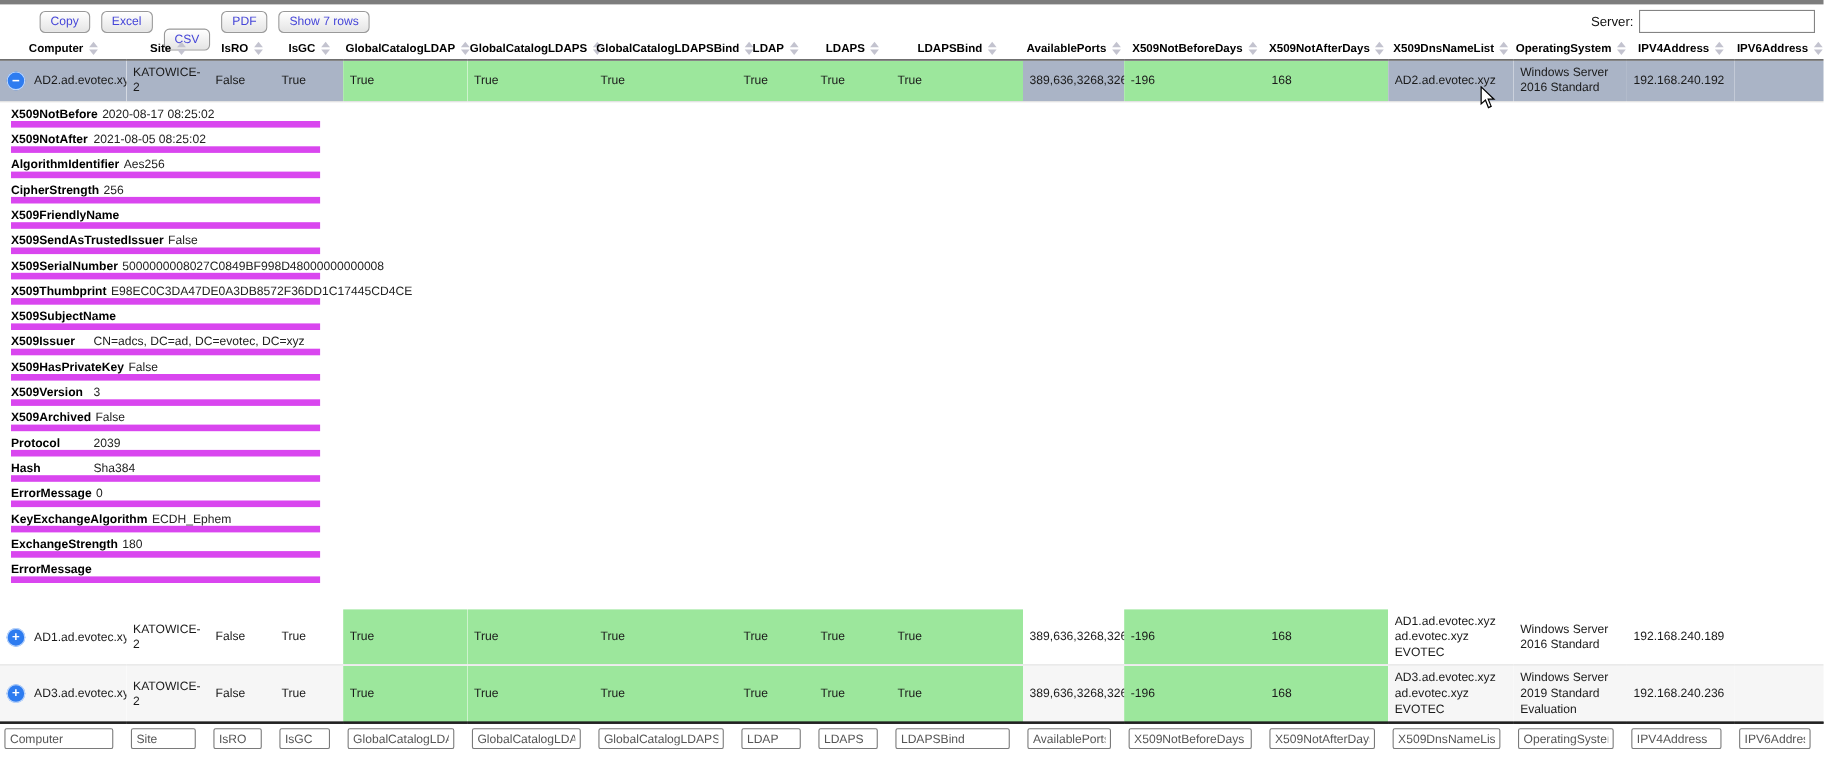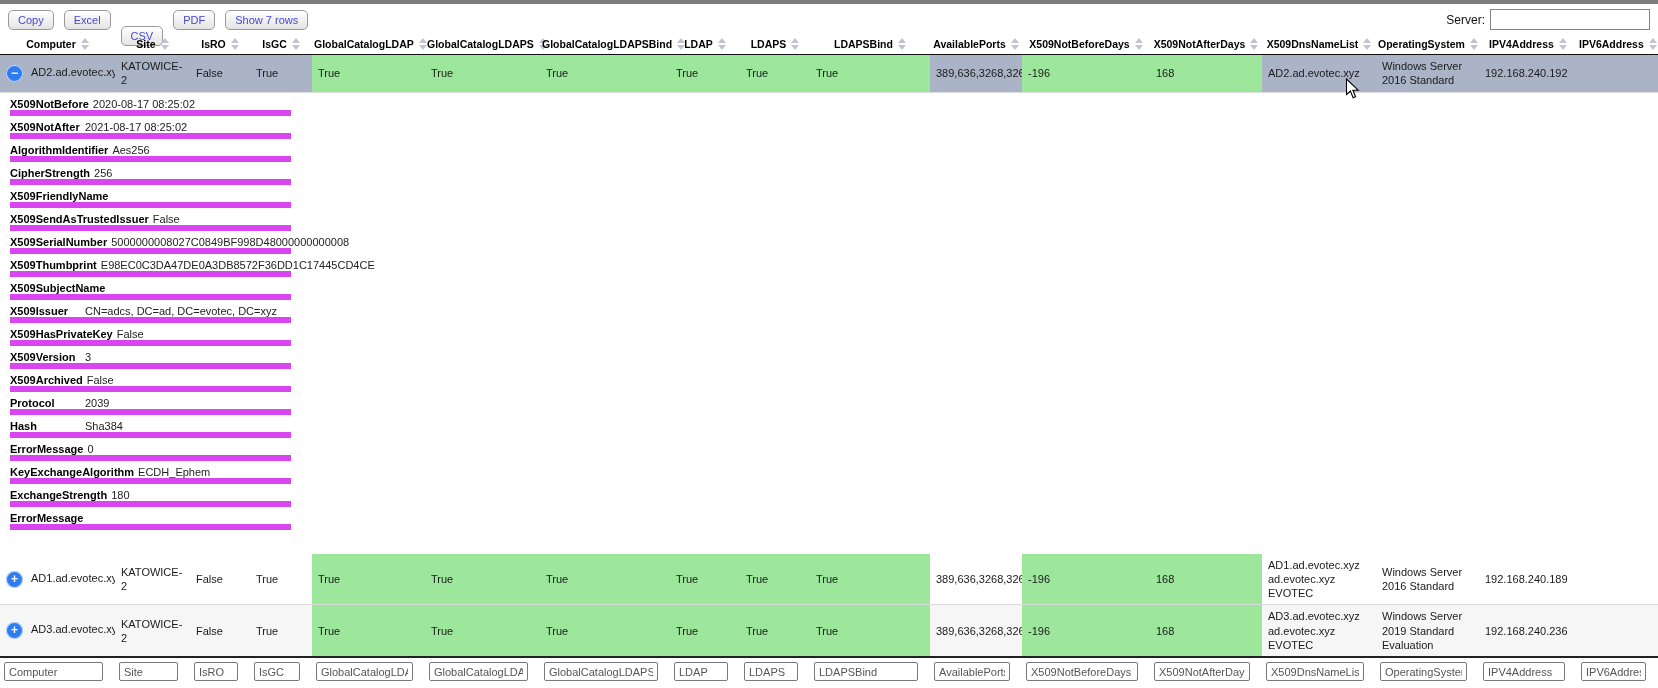--- a/index.html
+++ b/index.html
@@ -55,21 +55,21 @@
 
   .mouse-cursor { position:absolute; left:1345px; top:78px; pointer-events:none; }
 </style>
 </head>
 <body>
 
 <div class="page">
   <div class="top-edge"></div>
 
   <div class="toolbar">
-    <button class="dt-button" style="color: rgb(70, 70, 216);">Copy</button>
+    <button class="dt-button" style="color: rgb(70, 70, 216); margin-left: 28px;">Copy</button>
     <button class="dt-button" style="color: rgb(70, 70, 216);">Excel</button>
     <button class="dt-button" style="color: rgb(70, 70, 216); margin-top: 32px;">CSV</button>
     <button class="dt-button" style="color: rgb(70, 70, 216);">PDF</button>
     <button class="dt-button" style="color: rgb(70, 70, 216);">Show 7 rows</button>
     <div class="search-wrap">
       <span>Server:</span>
       <input type="text" value="" style="">
     </div>
   </div>
 
@@ -232,21 +232,21 @@
           <td style="background: rgb(156, 231, 156);">-196</td>
           <td style="background: rgb(156, 231, 156);">168</td>
           <td style="background: rgb(170, 180, 198);">AD2.ad.evotec.xyz</td>
           <td style="background: rgb(170, 180, 198);">Windows Server 2016 Standard</td>
           <td style="background: rgb(170, 180, 198);">192.168.240.192</td>
           <td style="background: rgb(170, 180, 198);"></td>
         </tr>
         <tr>
           <td colspan="17" class="detail-cell">
             <div class="detail-line"><span class="detail-label">X509NotBefore</span><span class="detail-value">2020-08-17 08:25:02</span></div>
-            <div class="detail-line"><span class="detail-label">X509NotAfter</span><span class="detail-value">2021-08-17 08:25:02</span></div>
+            <div class="detail-line"><span class="detail-label">X509NotAfter</span><span class="detail-value">2021-08-05 08:25:02</span></div>
             <div class="detail-line"><span class="detail-label">AlgorithmIdentifier</span><span class="detail-value">Aes256</span></div>
             <div class="detail-line"><span class="detail-label">CipherStrength</span><span class="detail-value">256</span></div>
             <div class="detail-line"><span class="detail-label">X509FriendlyName</span><span class="detail-value"></span></div>
             <div class="detail-line"><span class="detail-label">X509SendAsTrustedIssuer</span><span class="detail-value">False</span></div>
             <div class="detail-line"><span class="detail-label">X509SerialNumber</span><span class="detail-value">5000000008027C0849BF998D48000000000008</span></div>
             <div class="detail-line"><span class="detail-label">X509Thumbprint</span><span class="detail-value">E98EC0C3DA47DE0A3DB8572F36DD1C17445CD4CE</span></div>
             <div class="detail-line"><span class="detail-label">X509SubjectName</span><span class="detail-value"></span></div>
             <div class="detail-line"><span class="detail-label">X509Issuer</span><span class="detail-value">CN=adcs, DC=ad, DC=evotec, DC=xyz</span></div>
             <div class="detail-line"><span class="detail-label">X509HasPrivateKey</span><span class="detail-value">False</span></div>
             <div class="detail-line"><span class="detail-label">X509Version</span><span class="detail-value">3</span></div>

